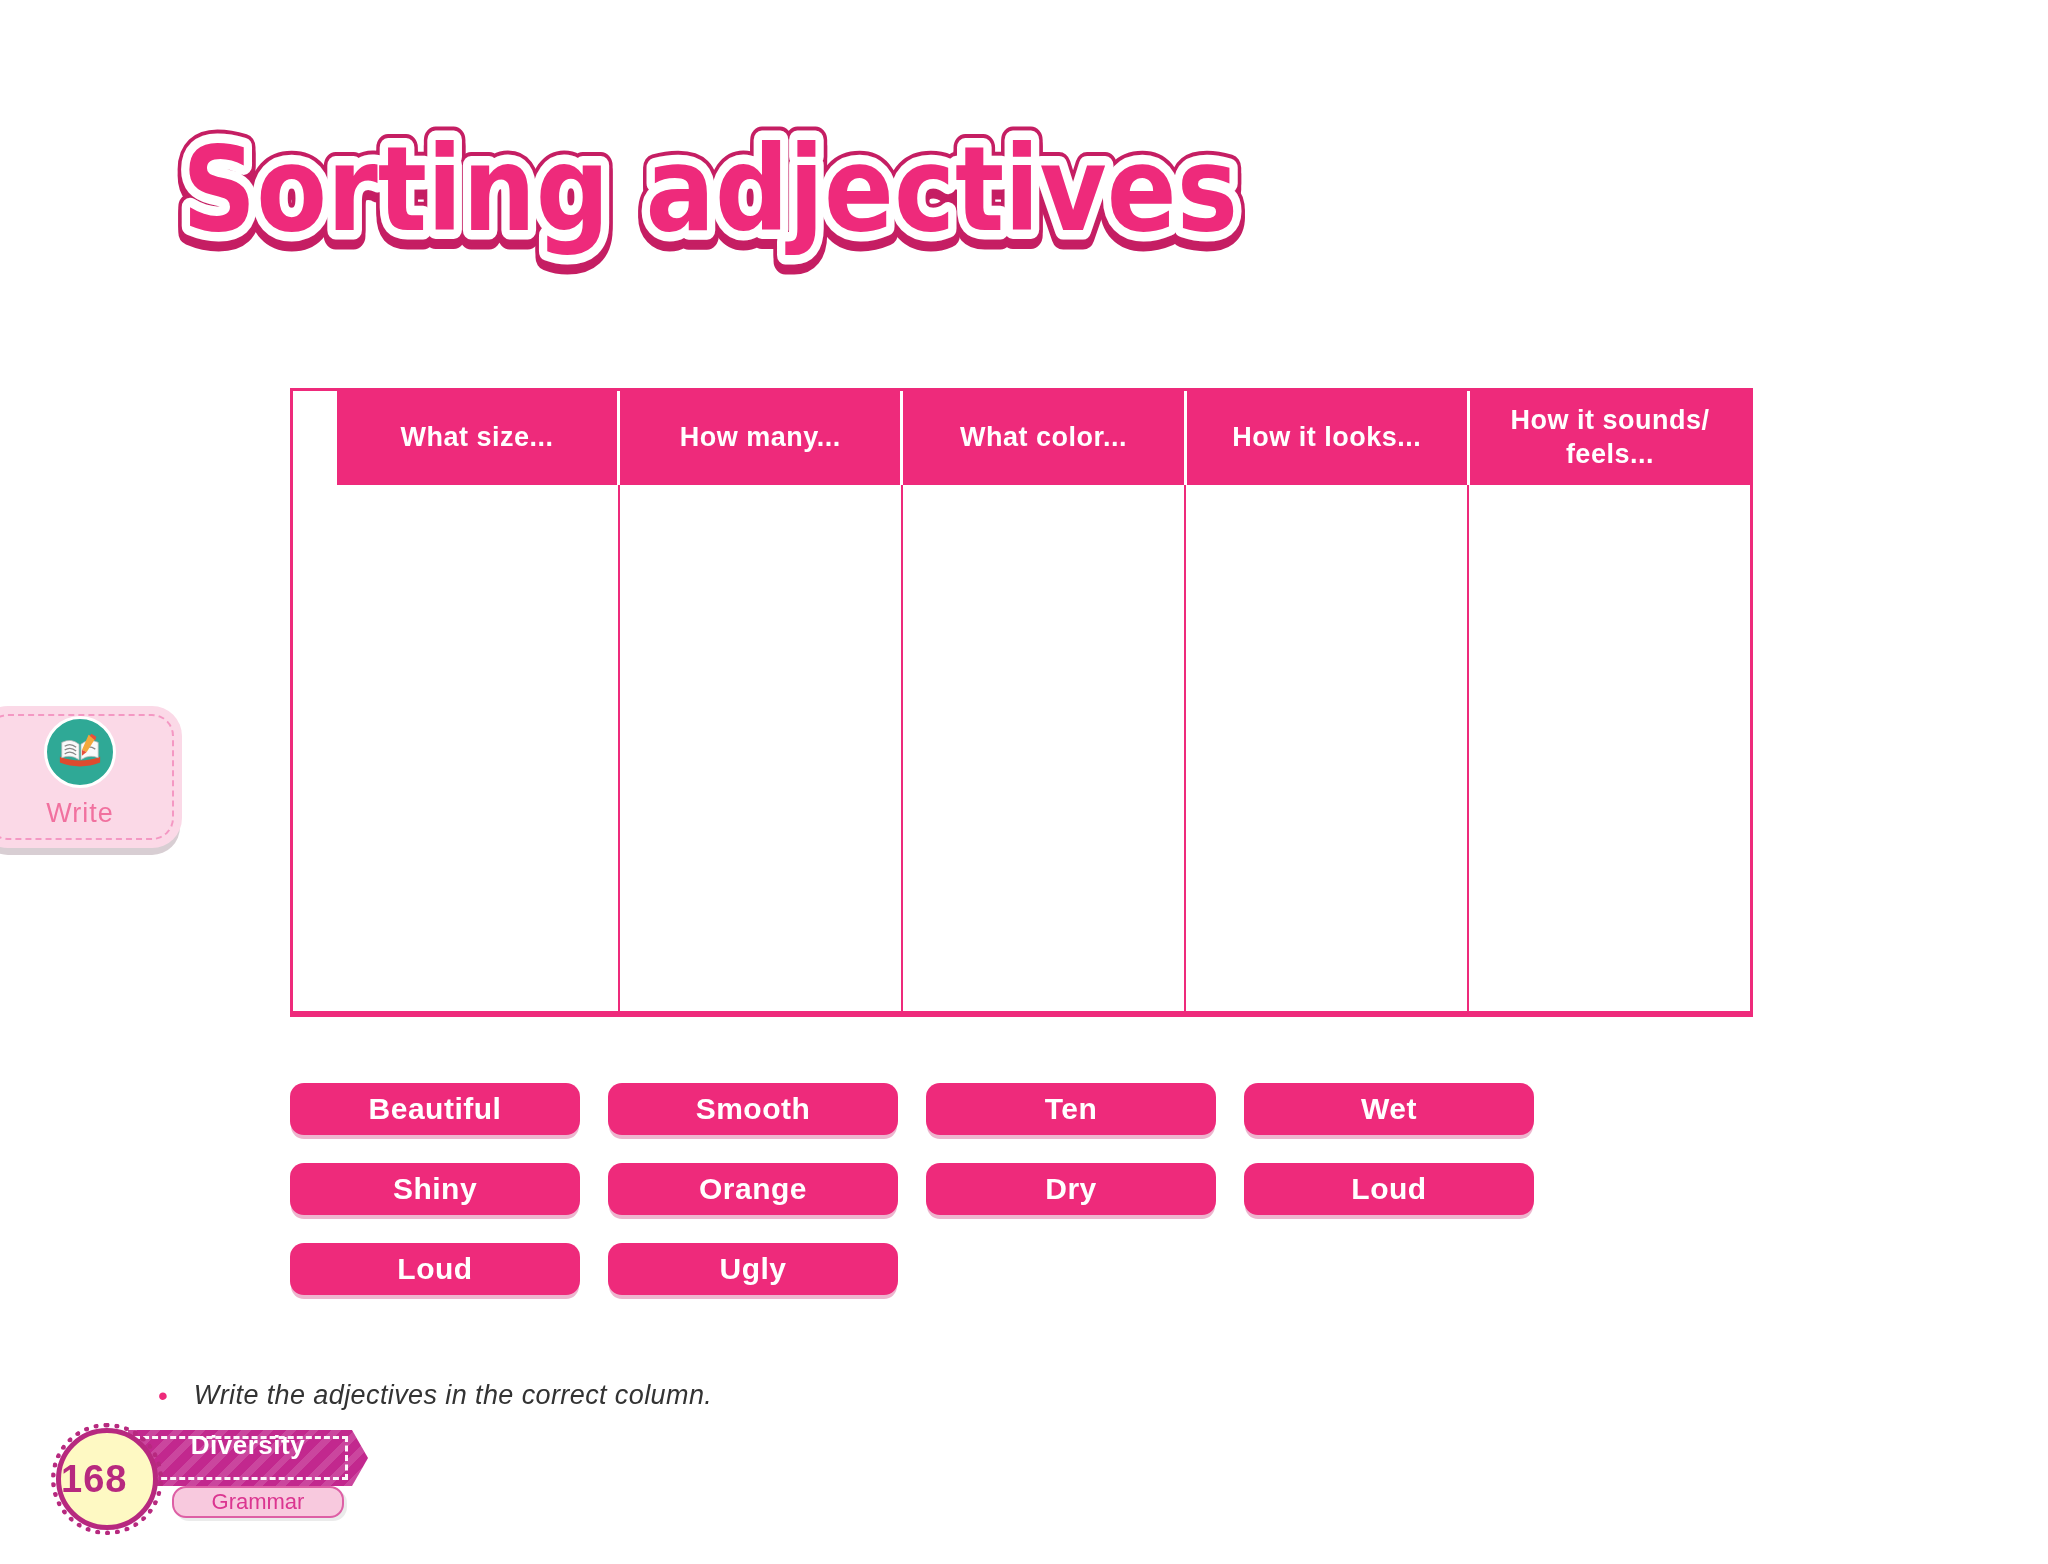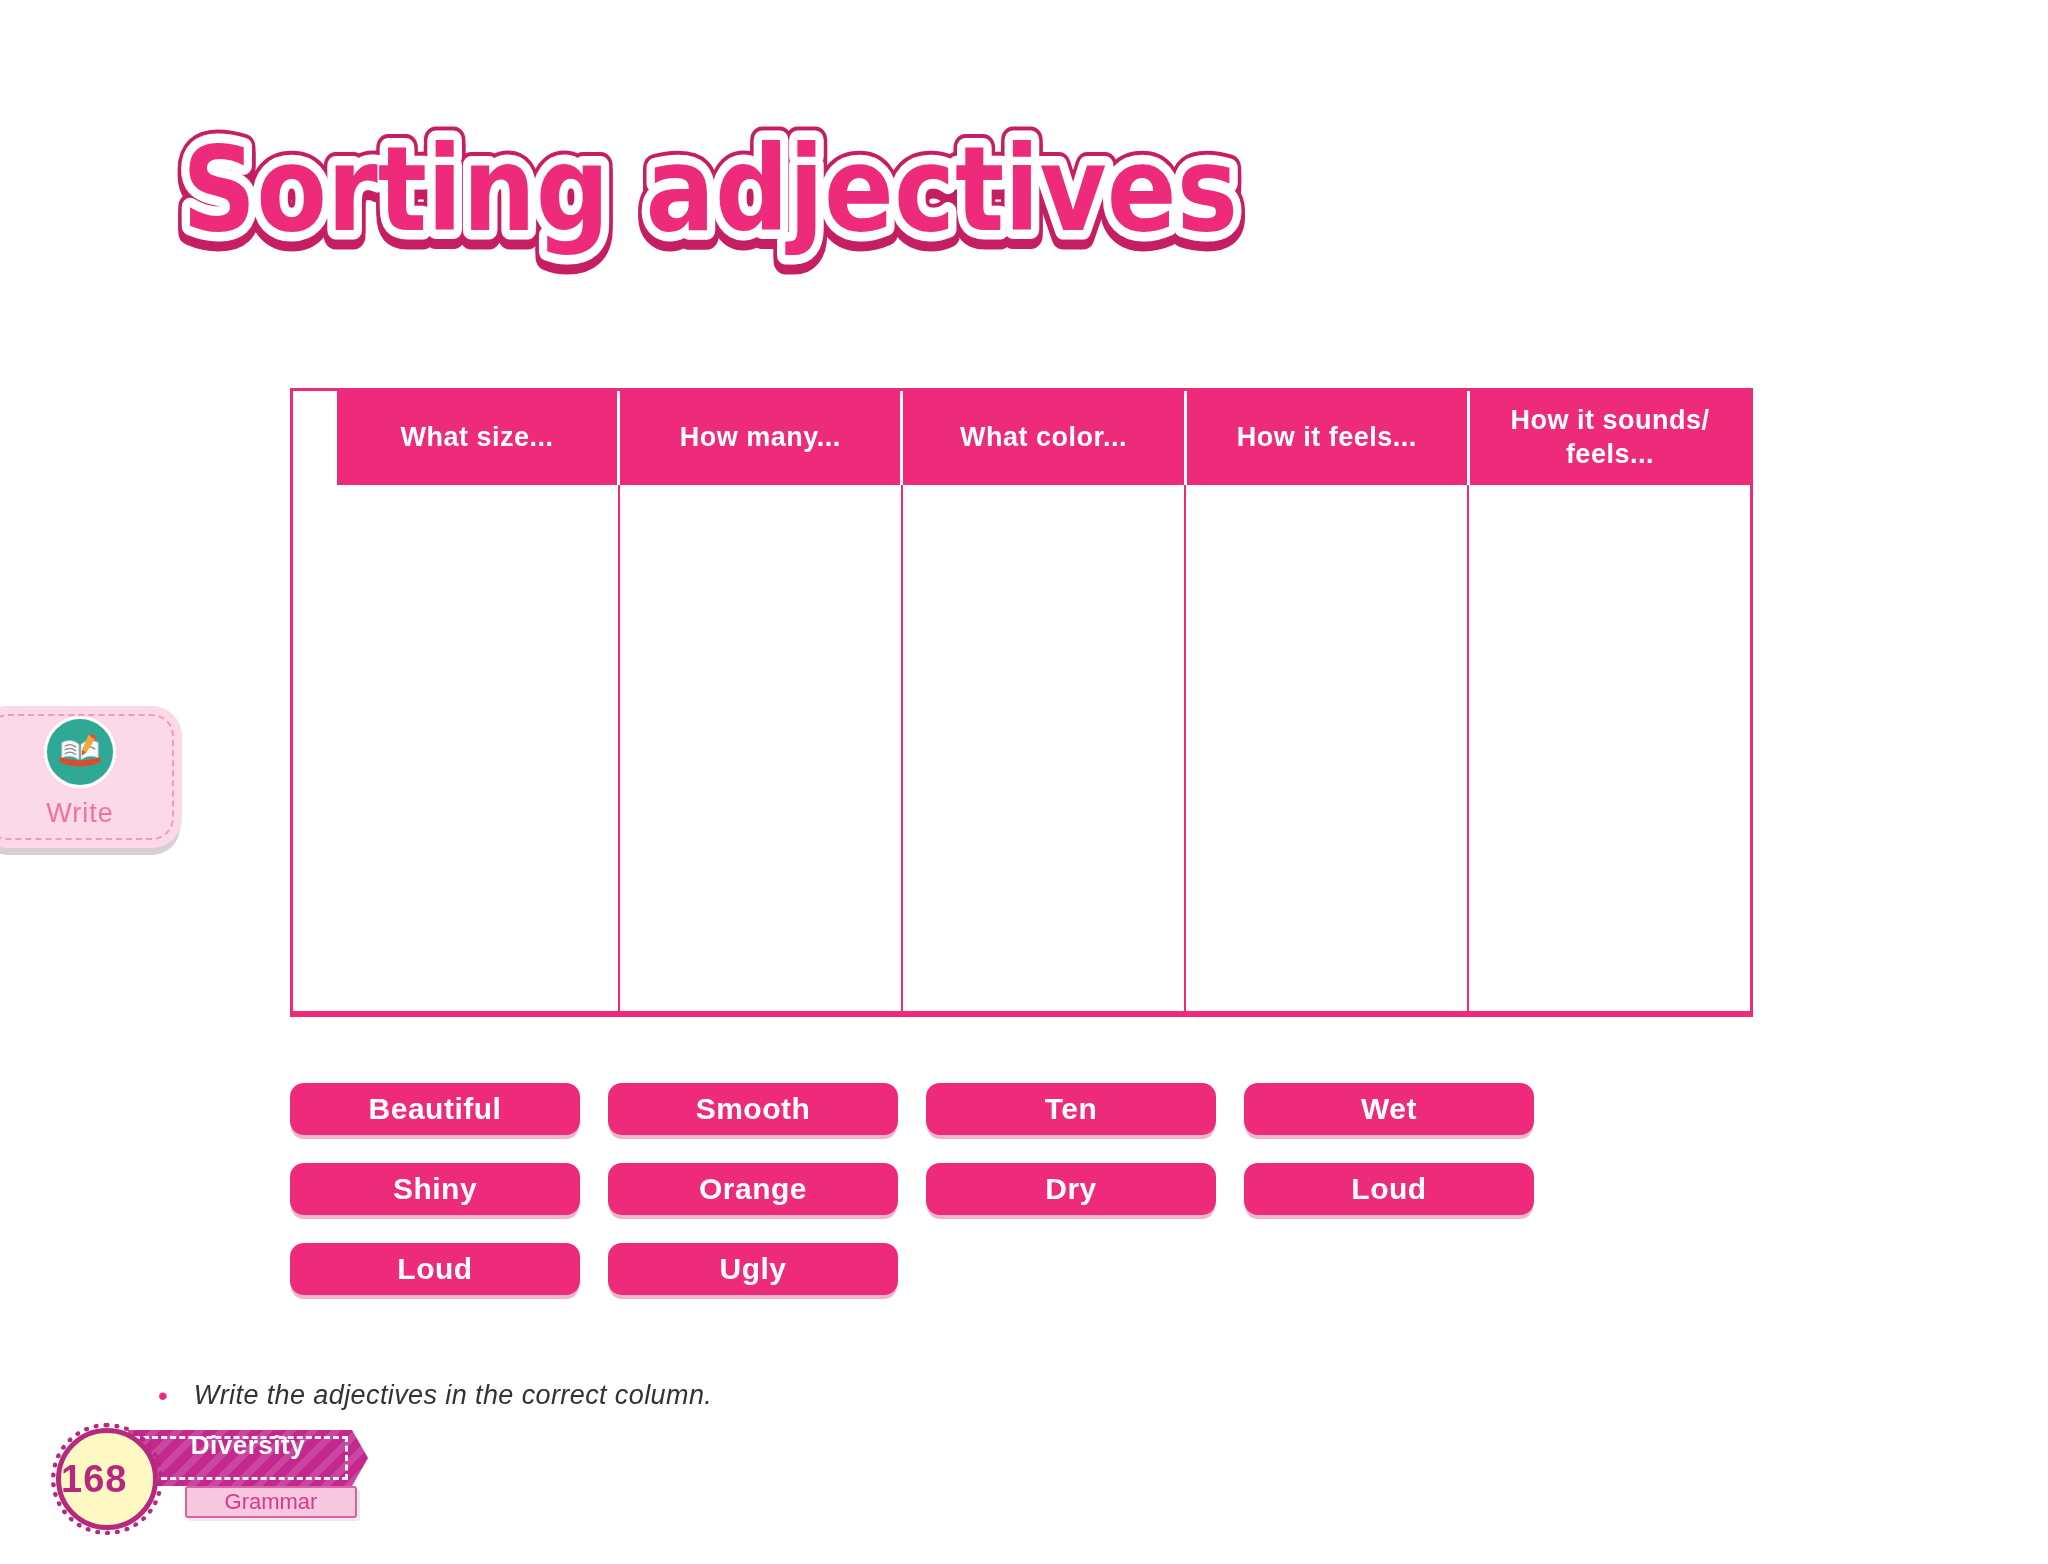--- a/index.html
+++ b/index.html
@@ -85,23 +85,23 @@
     clip-path:polygon(0 0,calc(100% - 16px) 0,100% 50%,calc(100% - 16px) 100%,0 100%);
     display:flex;justify-content:center;
   }
   .ribbon::before{
     content:"";position:absolute;inset:6px 20px 6px 6px;
     border:3px dashed rgba(255,255,255,0.95);
   }
   .ribbon-label{position:relative;color:#ffffff;font-weight:bold;font-size:26px;letter-spacing:0.5px;}
   .grammar-tag{
     position:absolute;left:172px;top:1486px;width:172px;height:32px;z-index:0;
-    background:#f8c9de;border:2px solid #dd5fa5;border-radius:3px;box-sizing:border-box;
+    background:#f8c9de;border:2px solid #dd5fa5;border-radius:14px;box-sizing:border-box;
     box-shadow:3px 3px 0 rgba(0,0,0,0.08);
-    display:flex;align-items:center;justify-content:center;margin-left:13px;
+    display:flex;align-items:center;justify-content:center;
   }
   .grammar-label{color:#db3590;font-size:22px;font-weight:500;}
   .page-circle{
     position:absolute;left:56px;top:1428px;width:92px;height:92px;z-index:2;
     background:#fef9c3;border:5px solid #b7297f;border-radius:50%;
     display:flex;align-items:center;justify-content:flex-start;
   }
   .page-circle::before{
     content:"";position:absolute;inset:-10px;border:5px dotted #b7297f;border-radius:50%;
   }
@@ -133,21 +133,21 @@
       </svg>
     </div>
     <div class="badge-label">Write</div>
   </div>
 
   <div class="sort-table">
     <div class="thead">
       <div class="th">What size...</div>
       <div class="th">How many...</div>
       <div class="th">What color...</div>
-      <div class="th">How it feels...</div>
+      <div class="th">How it looks...</div>
       <div class="th">How it sounds/
 feels...</div>
     </div>
     <div class="tbody">
       <div class="tcol"></div>
       <div class="tcol"></div>
       <div class="tcol"></div>
       <div class="tcol"></div>
       <div class="tcol"></div>
     </div>

